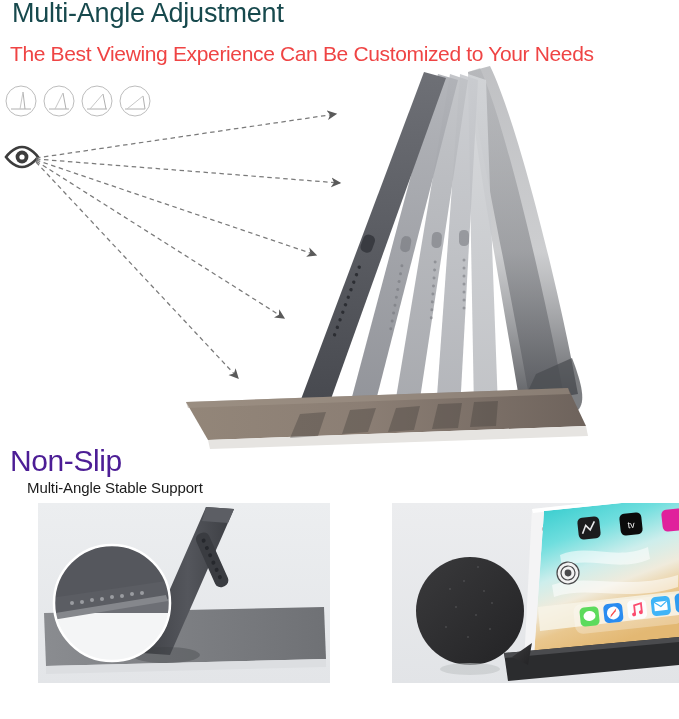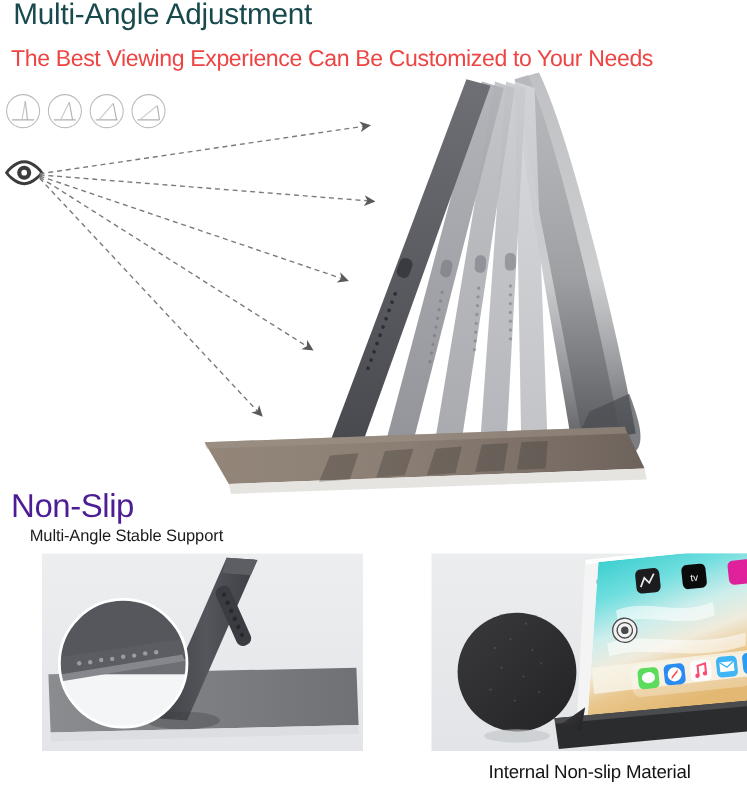--- a/index.html
+++ b/index.html
@@ -401,15 +401,14 @@
             <circle cx="100" cy="100" r="1" fill="#7a7a7d"></circle>
           <circle cx="54" cy="124" r="1" fill="#7a7a7d"></circle>
             <circle cx="76" cy="134" r="1" fill="#7a7a7d"></circle>
           <circle cx="98" cy="126" r="1" fill="#7a7a7d"></circle>
             <circle cx="86" cy="64" r="1" fill="#7a7a7d"></circle>
         </g>
         <ellipse cx="78" cy="166" rx="30" ry="6" fill="#c2c4c7" opacity=".6"></ellipse>
       </g>
     </svg>
   </div>
-  <div class="cap cap-r">Internal Non-slip Material</div>
 
 </div>
 
 </body></html>

